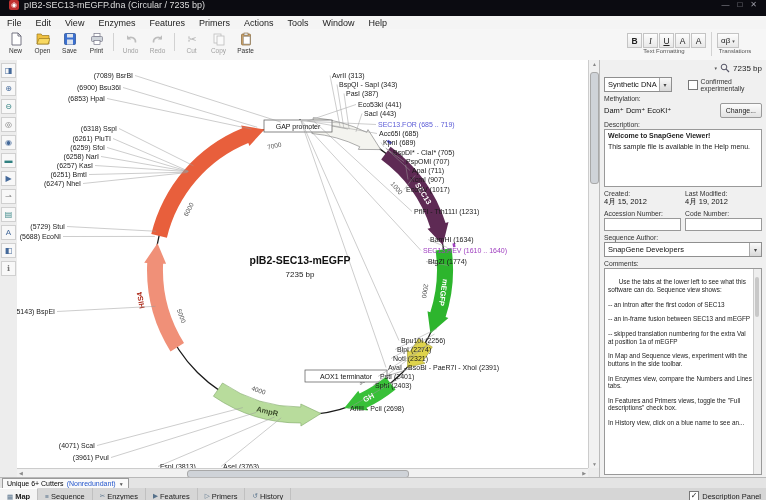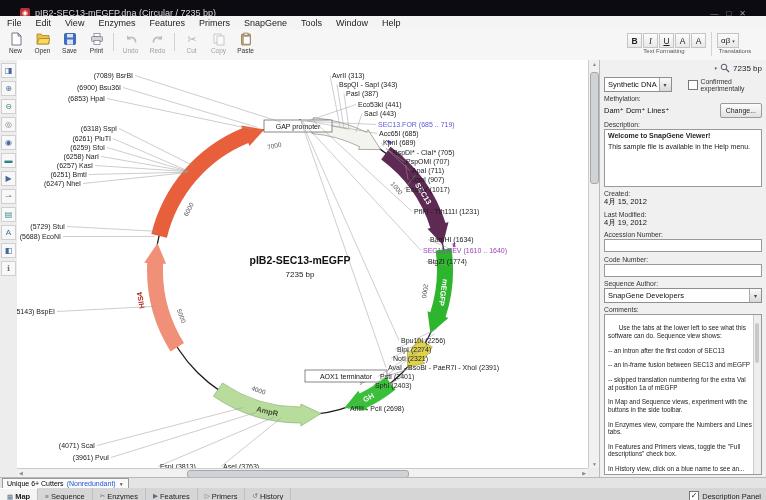--- a/index.html
+++ b/index.html
@@ -2,21 +2,21 @@
 <html><head>
 <meta charset="utf-8">
 <style>
   html,body{margin:0;padding:0;}
   body{width:766px;height:500px;position:relative;overflow:hidden;
        font-family:"Liberation Sans","DejaVu Sans",sans-serif;background:#9a9a9a;font-size:9px;}
   #app{position:absolute;inset:0;background:#ececec;}
 
   
   .titlebar{position:absolute;top:0;left:0;right:0;height:18px;background:#0b0b11;color:#dcdcdc;
-            display:flex;align-items:flex-end;padding:0 20px;font-size:9px;}
+            display:flex;align-items:flex-start;padding:0 9px;font-size:9px;}
   .appicon{width:10px;height:10px;background:#c03030;border-radius:2px;margin-right:5px;
            display:inline-flex;align-items:center;justify-content:center;color:#fff;font-size:7px;}
   .wincontrols{margin-left:auto;display:flex;gap:8px;color:#9a9aa4;font-size:8px;}
   .wincontrols span{cursor:default;}
 
   
   .menubar{position:absolute;top:16px;left:0;right:0;height:13px;background:#f4f4f4;
            border-bottom:1px solid #dadada;display:flex;align-items:center;color:#222;}
   .menu-item{padding:0 7px;height:100%;display:flex;align-items:center;text-align:right;}
 
@@ -78,21 +78,21 @@
   .cbrow{display:flex;align-items:center;gap:3px;}
   .cb{width:8px;height:8px;background:#fff;border:1px solid #777;display:inline-block;flex:none;
       font-size:8px;line-height:7px;text-align:center;color:#222;}
   .cb.checked::before{content:"✓";}
   .methrow{display:flex;align-items:center;justify-content:space-between;}
   .methval{font-size:7.5px;color:#111;}
   .pbtn{height:13px;border:1px solid #9a9a9a;background:linear-gradient(#fcfcfc,#e2e2e2);
         font-size:7px;color:#222;display:flex;align-items:center;padding:0 5px;border-radius:2px;}
   .descbox{background:#fff;border:1px solid #999;height:52px;padding:2px 3px;font-size:7px;color:#222;overflow:hidden;}
   .descbox b{display:block;margin-bottom:4px;}
-  .dualrow{display:flex;gap:4px;flex-direction:column;}
+  .dualrow{display:flex;gap:4px;}
   .dualrow > div{flex:1;min-width:0;}
   .dval{font-size:7.5px;color:#111;}
   .tin{height:11px;background:#fff;border:1px solid #999;}
   .commentsbox{background:#fff;border:1px solid #999;flex:1;padding:2px 9px 2px 3px;font-size:6.4px;
                line-height:7.4px;color:#222;white-space:pre-wrap;overflow:hidden;position:relative;}
   .cscroll{position:absolute;right:0;top:0;bottom:0;width:7px;background:#eee;border-left:1px solid #ccc;}
   .cthumb{position:absolute;left:1px;top:8px;width:4px;height:40px;background:#c8c8c8;border-radius:2px;}
 
   
   .bbar1{position:absolute;left:0;right:0;top:477px;height:11px;background:#e4e4e4;border-top:1px solid #b8b8b8;
@@ -125,21 +125,21 @@
     </span>
   </div>
 
   <div class="menubar" id="menubar">
       <span class="menu-item">File</span>
       <span class="menu-item">Edit</span>
       <span class="menu-item">View</span>
       <span class="menu-item">Enzymes</span>
       <span class="menu-item">Features</span>
       <span class="menu-item">Primers</span>
-      <span class="menu-item">SnapGene</span>
+      <span class="menu-item">Actions</span>
       <span class="menu-item">Tools</span>
       <span class="menu-item">Window</span>
       <span class="menu-item">Help</span>
     </div>
 
   <div class="toolbar">
     <div id="tb-left">
         <div class="tbtn">
           <svg viewBox="0 0 14 14">
             <path d="M3 1h6l3 3v9H3z" fill="#fff" stroke="#667" stroke-width="0.9"></path>
@@ -397,21 +397,21 @@
         <span class="cb" id="cb-confirmed"></span>
         <span class="plabel">Confirmed experimentally</span>
       </div>
     </div>
 
 
 
     <div>
       <div class="plabel">Methylation:</div>
       <div class="methrow" style="margin-top:1px">
-        <span class="methval">Dam⁺  Dcm⁺  Lines⁺</span>
+        <span class="methval">Dam⁺  Dcm⁺  EcoKI⁺</span>
         <span class="pbtn">Change...</span>
       </div>
     </div>
 
     <div>
       <div class="plabel">Description:</div>
       <div class="descbox" style="margin-top:1px">
         <b>Welcome to SnapGene Viewer!</b>
         <span>This sample file is available in the Help menu.</span>
       </div>

